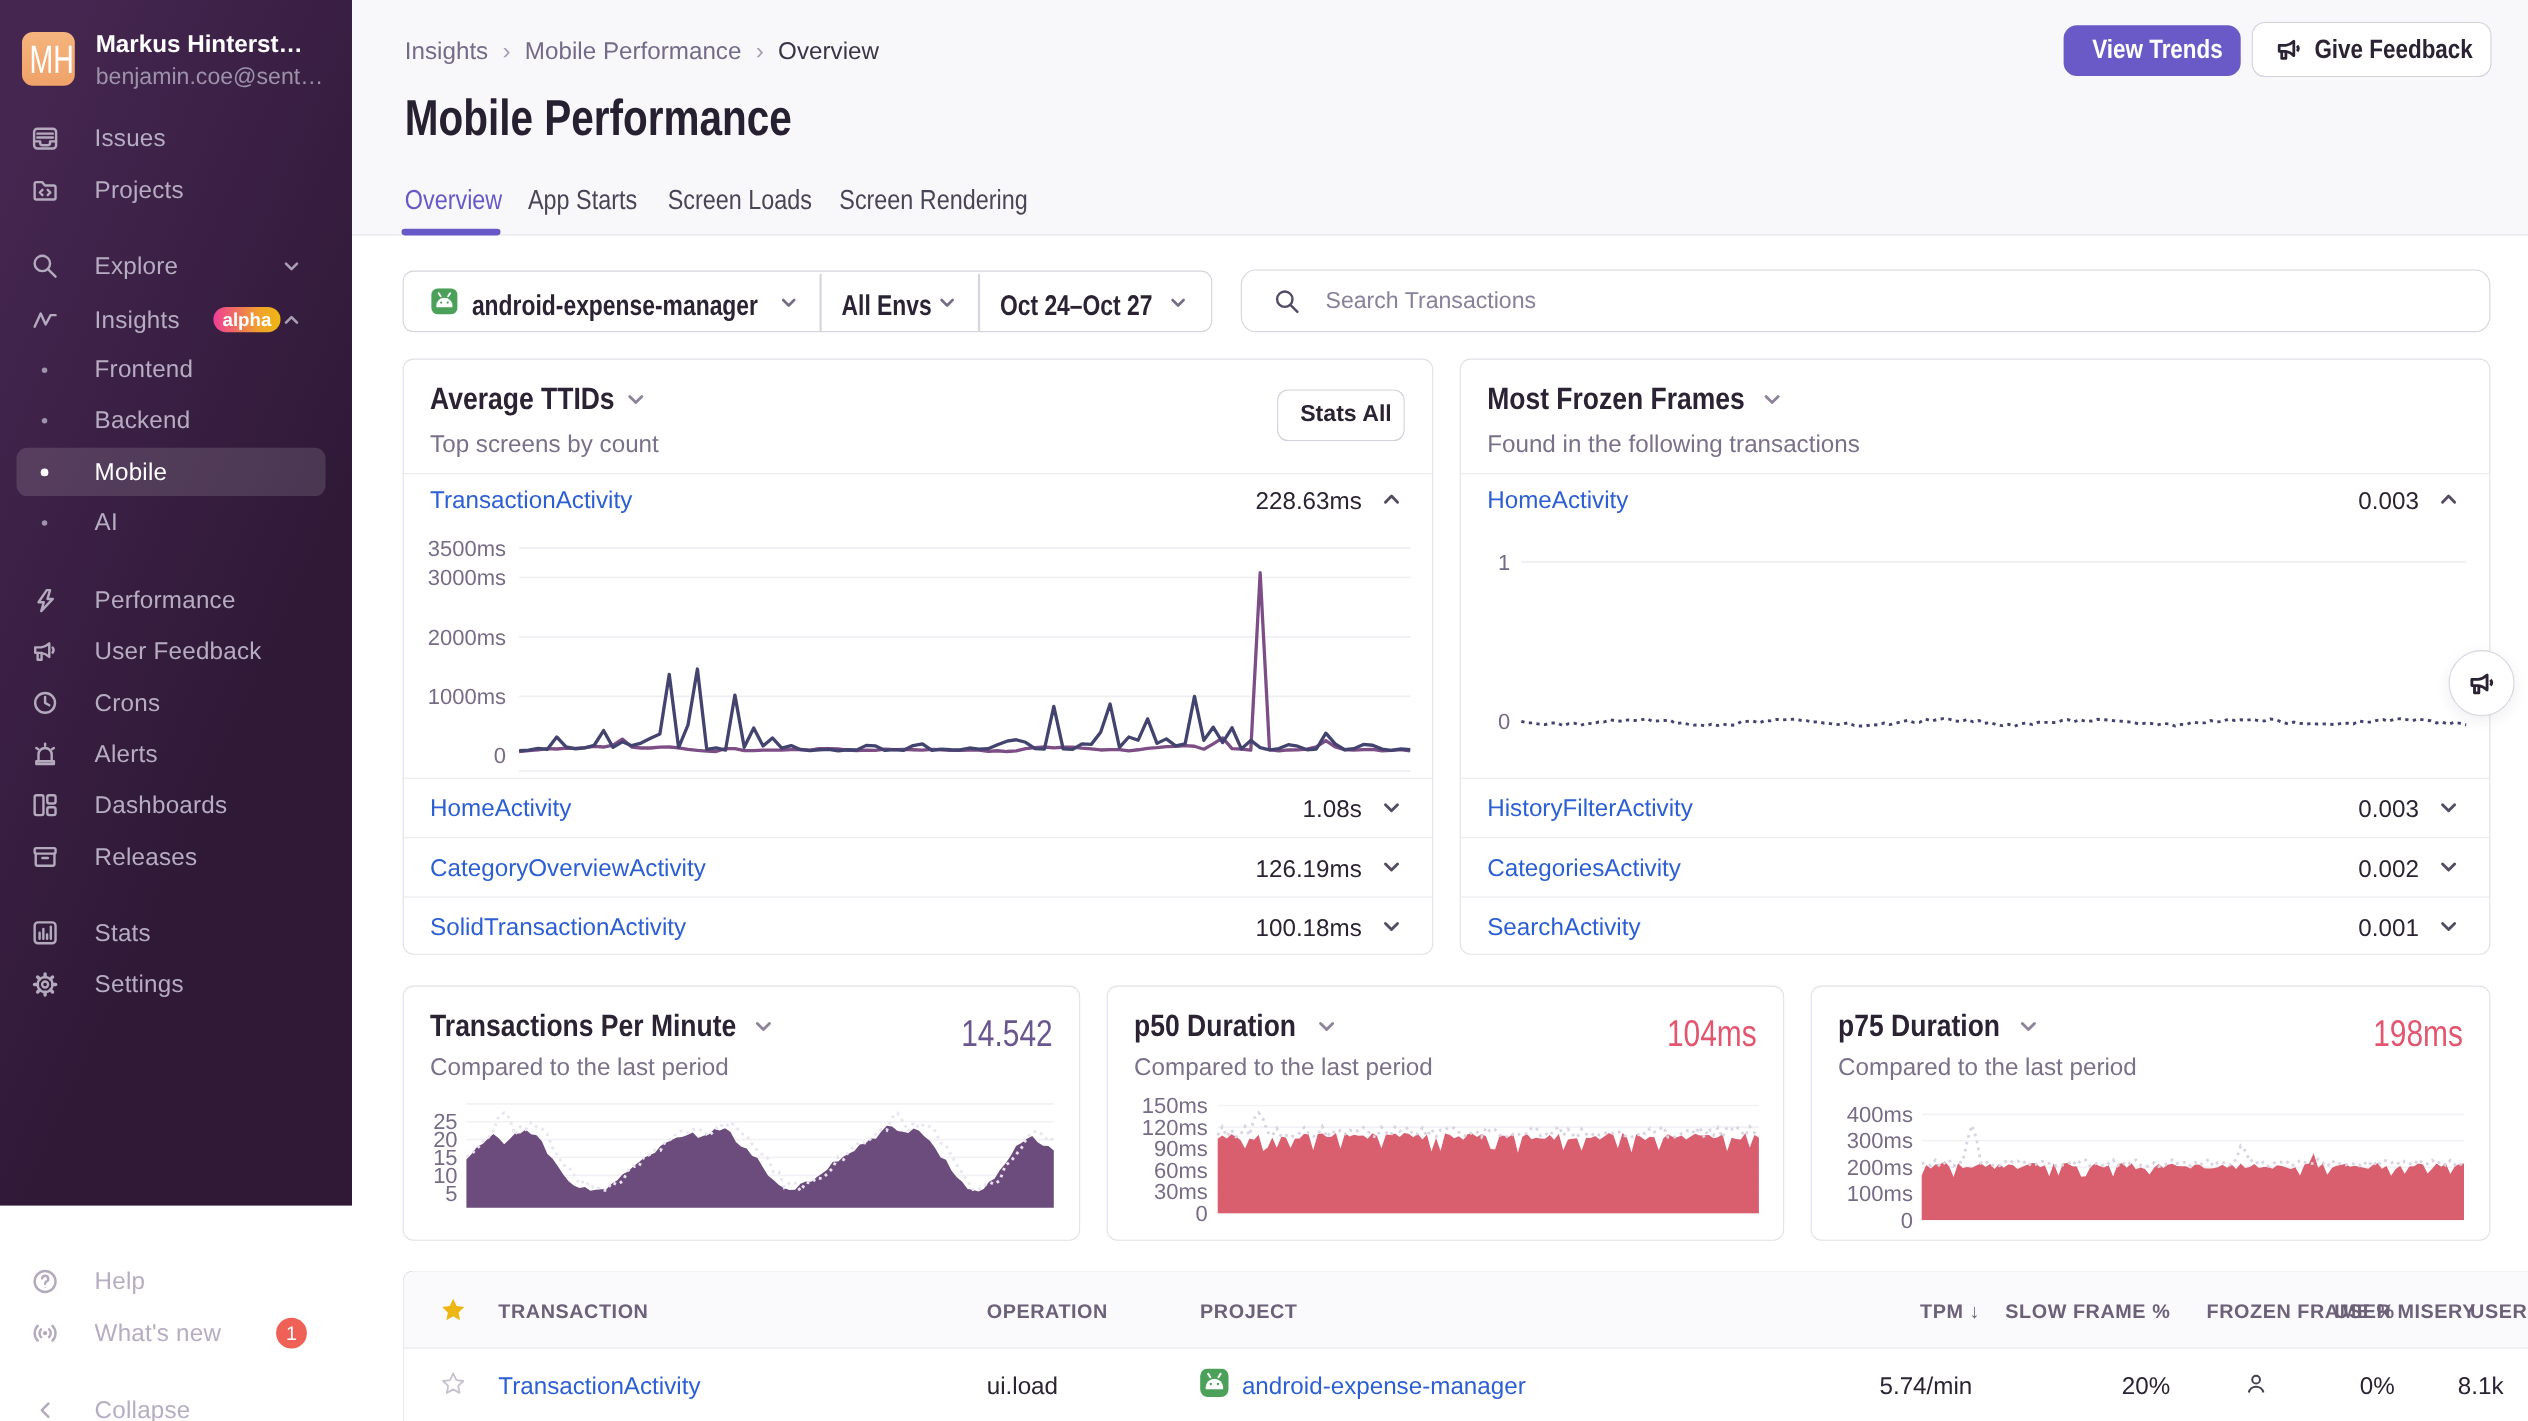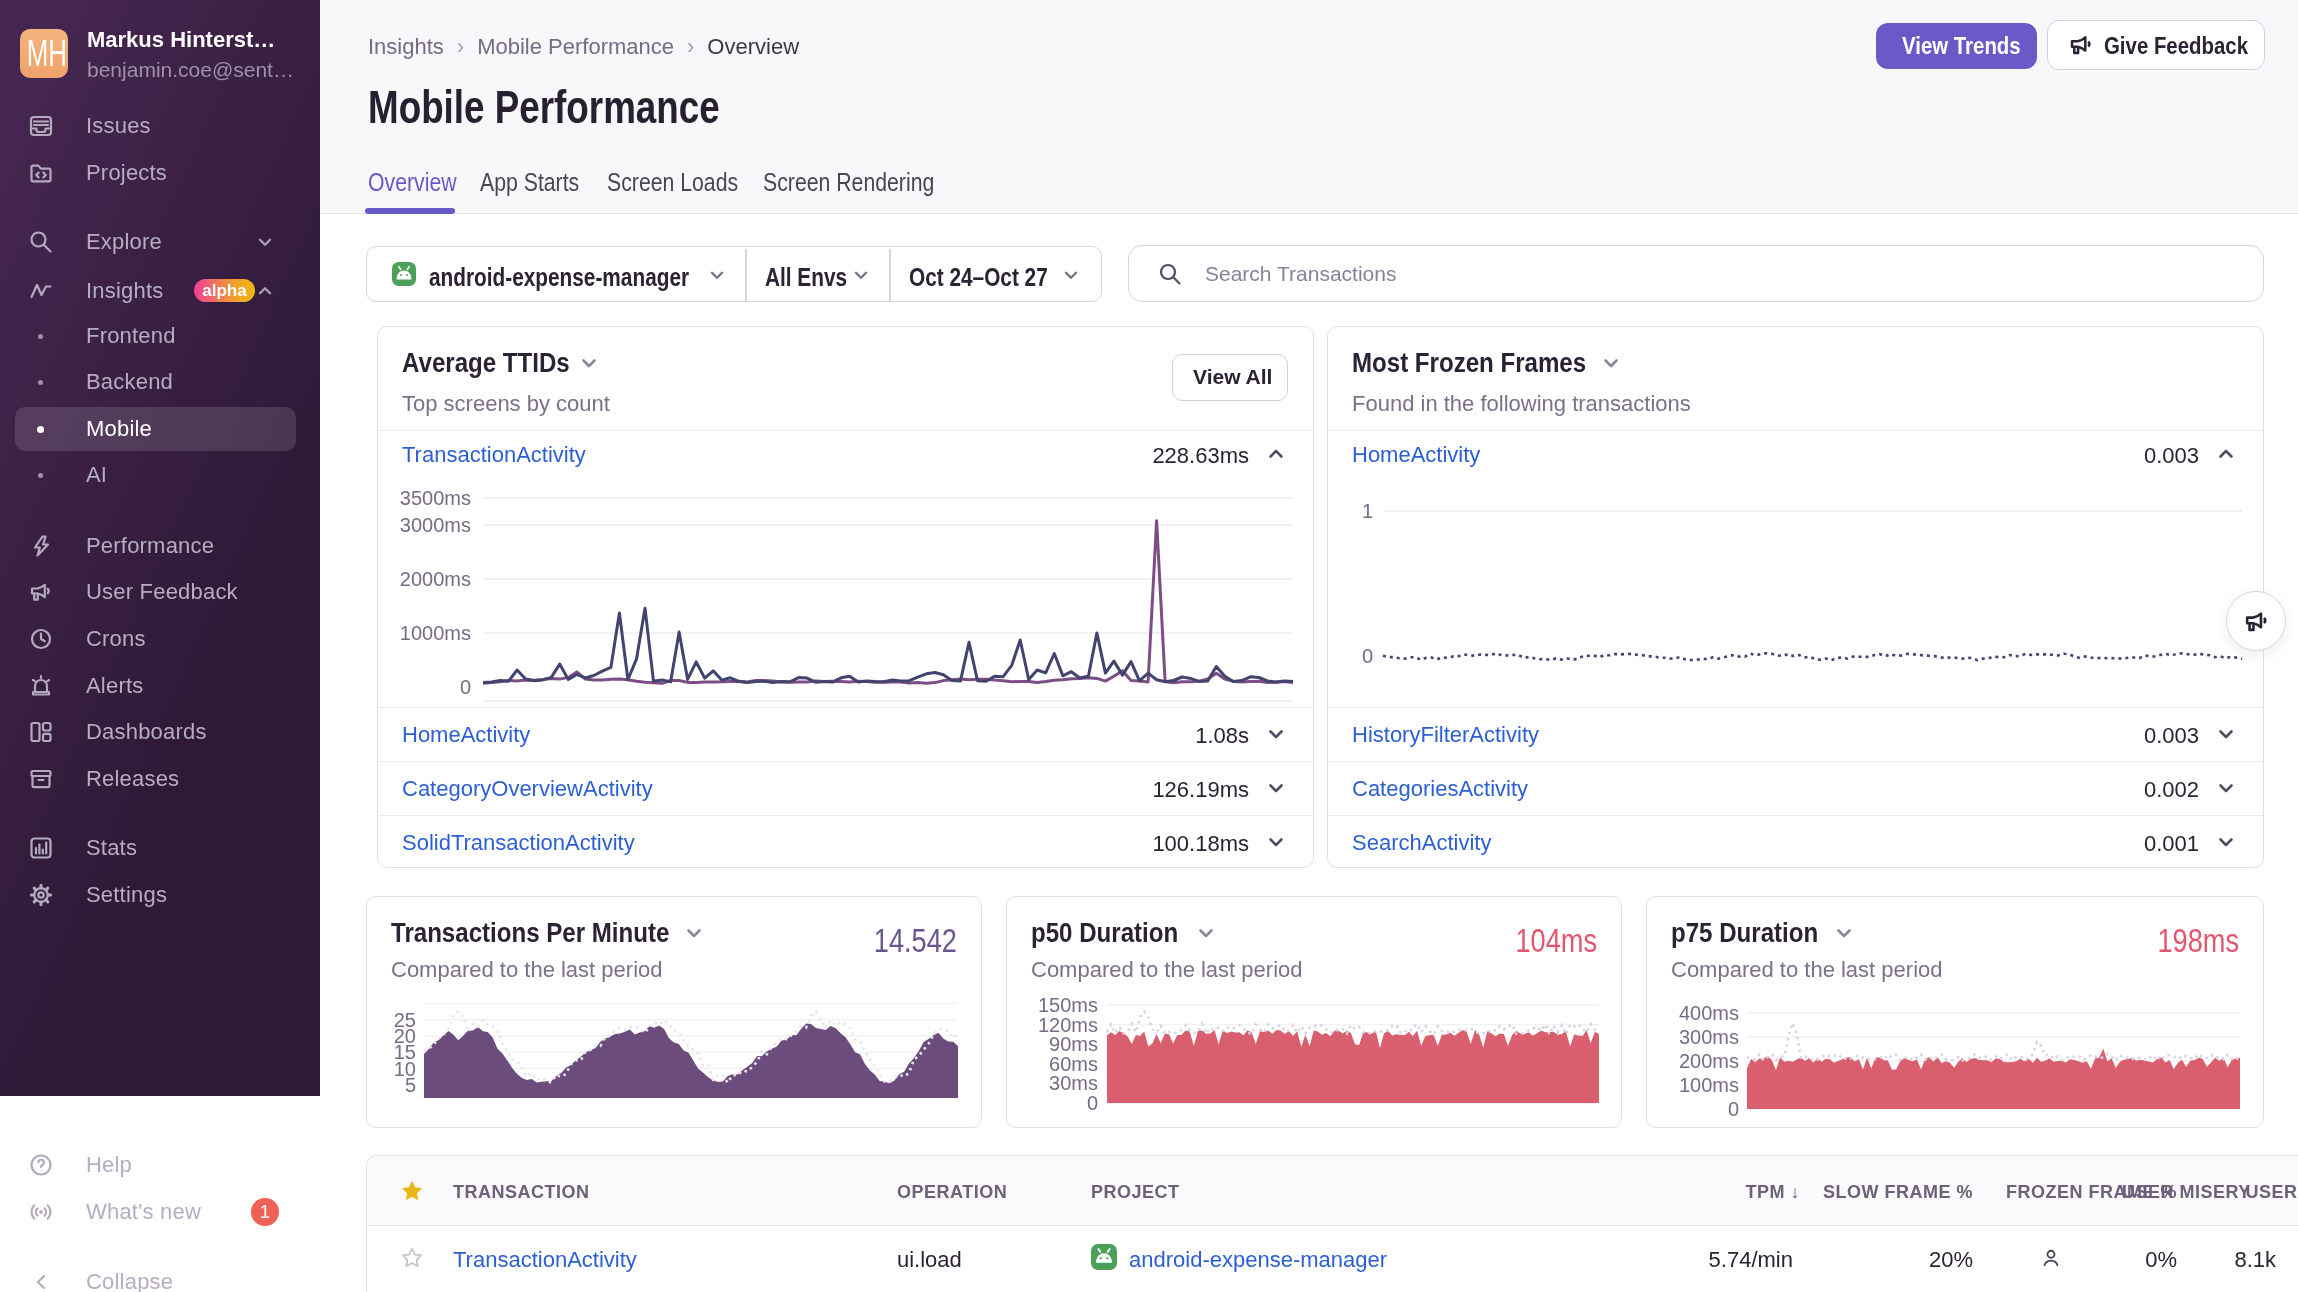--- a/index.html
+++ b/index.html
@@ -223,28 +223,28 @@
     </div>
     <div style="position:absolute;left:808px;top:245px;width:1136px;height:57px;border:1.5px solid #d8d3de;border-radius:14px;background:#fff;">
       <span style="position:absolute;left:28px;top:15px;"><svg width="26" height="26" viewBox="0 0 26 26">
           <g fill="none" stroke="#544b66" stroke-width="2.2" stroke-linecap="round">
             <circle cx="11" cy="11" r="7"></circle>
             <line x1="16.3" y1="16.3" x2="22.5" y2="22.5"></line>
           </g>
         </svg></span>
       <span style="position:absolute;left:76px;top:16px;font-size:21px;color:#89809a;">Search Transactions</span>
     </div>
-<div class="panel" style="left:46px;top:326px;width:937px;height:542px;margin-left:11px;">
+<div class="panel" style="left:46px;top:326px;width:937px;height:542px;">
       <div class="ptitle">Average TTIDs</div>
       <span style="position:absolute;left:200px;top:25px;"><svg width="22" height="22" viewBox="0 0 22 22">
           <polyline points="5.5,8.5 11,14 16.5,8.5" fill="none" stroke="#8d8499" stroke-width="2.6" stroke-linecap="round" stroke-linejoin="round"></polyline>
         </svg></span>
       <div class="psub">Top screens by count</div>
       <div style="position:absolute;right:25px;top:27px;width:116px;height:47px;border:1.5px solid #d5d0dc;border-radius:10px;">
-        <span class="bx" style="position:absolute;left:20px;top:10px;font-size:21px;transform:none;color:#2b2233;">View All</span>
+        <span class="bx" style="position:absolute;left:20px;top:10px;font-size:21px;transform:none;color:#2b2233;">Stats All</span>
       </div>
       <div class="rowline" style="top:103px;"></div>
       <div class="trow" style="top:103px;height:57px;">
         <span class="nm link" style="top:12px;">TransactionActivity</span>
         <span class="vl" style="top:13px;">228.63ms</span>
         <span class="cv" style="top:13px;"><svg width="22" height="22" viewBox="0 0 22 22">
             <polyline points="5.5,13.5 11,8 16.5,13.5" fill="none" stroke="#544c63" stroke-width="2.6" stroke-linecap="round" stroke-linejoin="round"></polyline>
           </svg></span>
       </div>
       <svg width="916" height="258" viewBox="0 0 916 258" style="position:absolute;left:8px;top:124px;">

